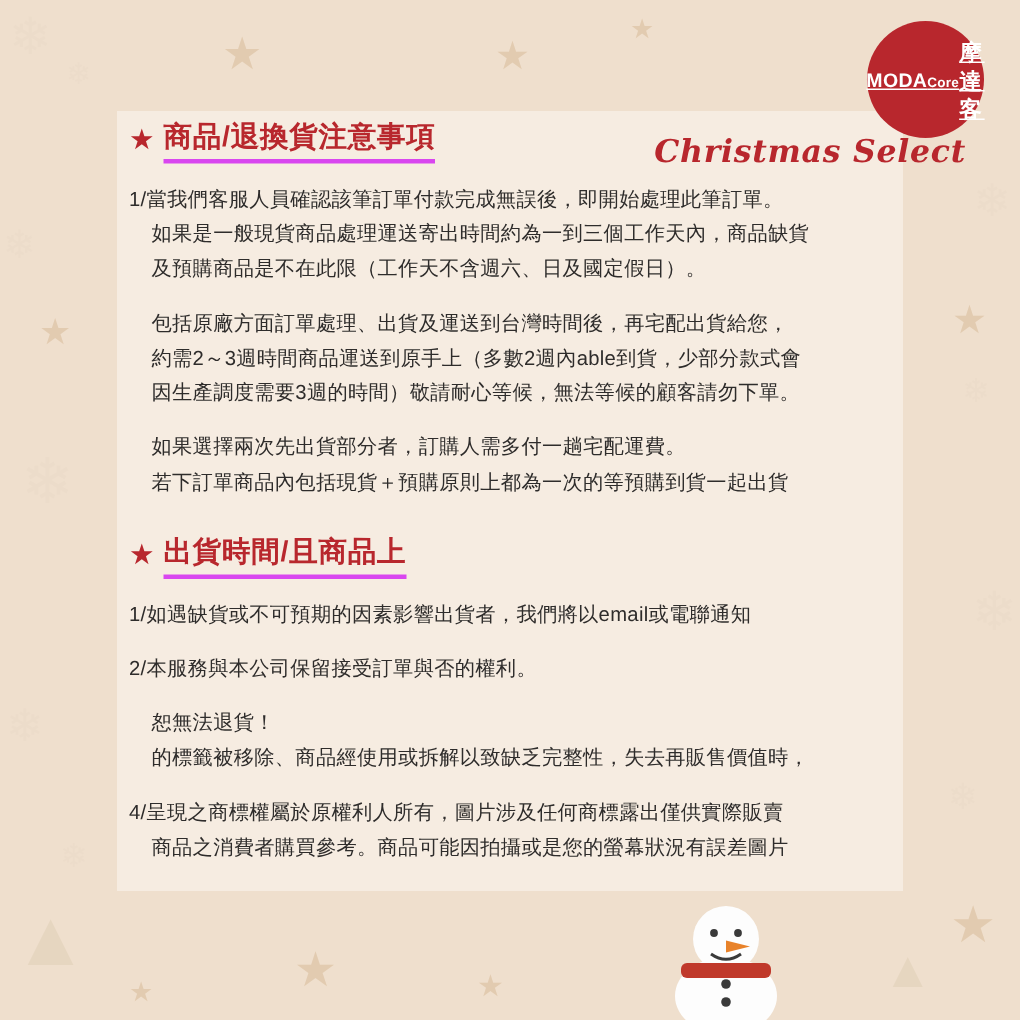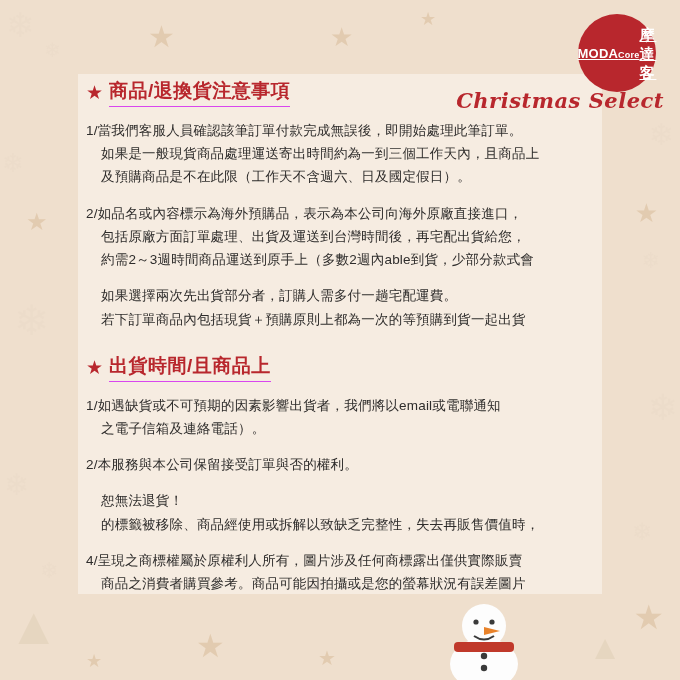--- a/index.html
+++ b/index.html
@@ -80,21 +80,21 @@
   }
   .logo .l1 .small { font-size: 9px; }
   .logo .l2 {
     font-size: 15px;
     font-weight: bold;
     letter-spacing: 2px;
     margin-top: 3px;
   }
   .christmas-select {
     position: absolute;
-    right: 16px;
+    right: 36px;
     top: 88px;
     color: #b8272d;
     font-family: "DejaVu Serif", serif;
     font-style: italic;
     font-size: 21px;
     font-weight: bold;
     letter-spacing: .5px;
   }
 
   
@@ -113,21 +113,21 @@
     color: #b8272d;
     font-size: 19px;
     margin-right: 6px;
     line-height: 1;
   }
   .section-heading .htext {
     color: #b8272d;
     font-size: 19px;
     font-weight: bold;
     letter-spacing: .5px;
-    border-bottom: 1px solid #d946ef;
+    border-bottom: 3px solid #d946ef;
     padding-bottom: 2px;
   }
   .section2 { margin-top: 22px; }
   .para {
     color: #2e2c2b;
     font-size: 13.5px;
     line-height: 1.72;
     margin: 12px 0 13px 0;
     letter-spacing: .2px;
   }
@@ -187,43 +187,42 @@
 
   <div class="content">
 
     <div class="section-heading">
       <span class="star-icon">★</span>
       <span class="htext">商品/退換貨注意事項</span>
     </div>
 
     <p class="para">
       <span>1/當我們客服人員確認該筆訂單付款完成無誤後，即開始處理此筆訂單。</span>
-      <span class="ind">如果是一般現貨商品處理運送寄出時間約為一到三個工作天內，且商品上</span>
+      <span class="ind">如果是一般現貨商品處理運送寄出時間約為一到三個工作天內，商品缺貨</span>
       <span class="ind">及預購商品是不在此限（工作天不含週六、日及國定假日）。</span>
     </p>
 
     <p class="para">
-      <span>2/如品名或內容標示為海外預購品，表示為本公司向海外原廠直接進口，</span>
       <span class="ind">包括原廠方面訂單處理、出貨及運送到台灣時間後，再宅配出貨給您，</span>
       <span class="ind">約需2～3週時間商品運送到原手上（多數2週內able到貨，少部分款式會</span>
+      <span class="ind">因生產調度需要3週的時間）敬請耐心等候，無法等候的顧客請勿下單。</span>
     </p>
 
     <p class="para">
       <span class="ind">如果選擇兩次先出貨部分者，訂購人需多付一趟宅配運費。</span>
       <span class="ind">若下訂單商品內包括現貨＋預購原則上都為一次的等預購到貨一起出貨</span>
     </p>
 
     <div class="section-heading section2">
       <span class="star-icon">★</span>
       <span class="htext">出貨時間/且商品上</span>
     </div>
 
     <p class="para">
       <span>1/如遇缺貨或不可預期的因素影響出貨者，我們將以email或電聯通知</span>
-      <span class="ind">之電子信箱及連絡電話）。</span>
     </p>
 
     <p class="para">
       <span>2/本服務與本公司保留接受訂單與否的權利。</span>
     </p>
 
     <p class="para">
       <span class="ind">恕無法退貨！</span>
       <span class="ind">的標籤被移除、商品經使用或拆解以致缺乏完整性，失去再販售價值時，</span>
     </p>

